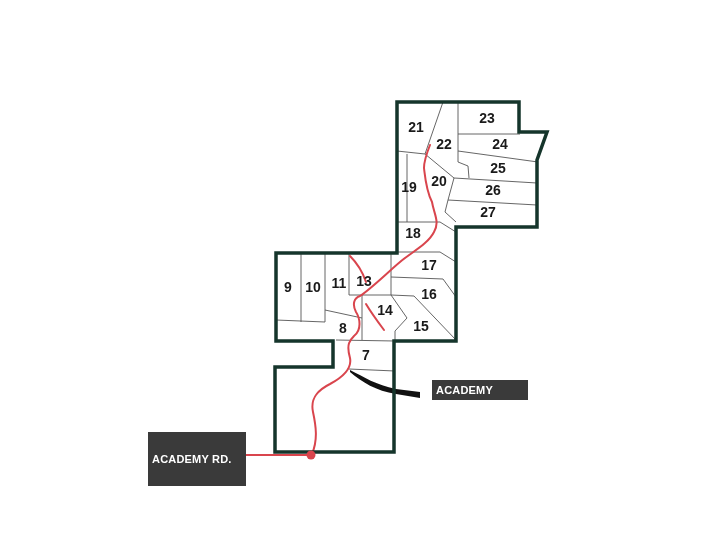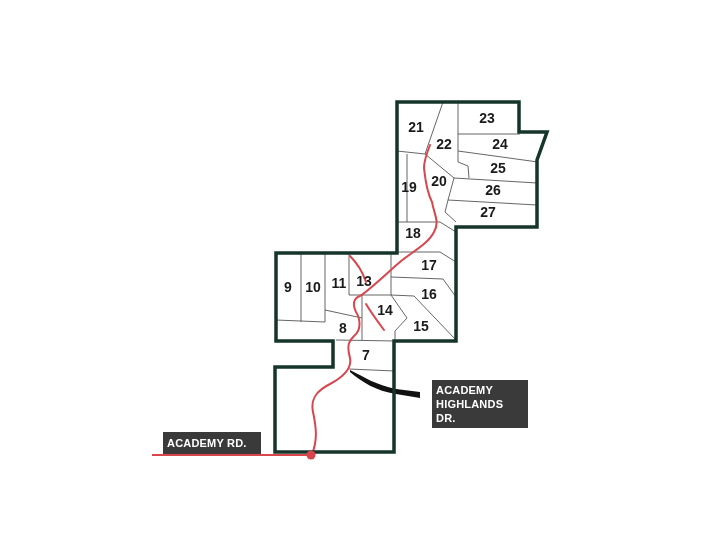--- a/index.html
+++ b/index.html
@@ -1,20 +1,20 @@
 <!DOCTYPE html>
 <html><head>
 <meta charset="utf-8">
 <style>
   html, body { margin:0; padding:0; background:#ffffff; }
   body { width:720px; height:555px; position:relative; overflow:hidden; font-family:"Liberation Sans", sans-serif; }
   #map { position:absolute; left:0; top:0; width:720px; height:555px; }
   .lot-label { font-family:"Liberation Sans", sans-serif; font-weight:bold; font-size:14px; fill:#1a1a1a; text-anchor:middle; dominant-baseline:middle; }
   .road-label { position:absolute; background:#3a3a3a; color:#ffffff; font-family:"Liberation Sans", sans-serif; font-weight:bold; font-size:11px; text-align:left; line-height:14px; padding:3px 6px; letter-spacing:0.2px; }
-  #academy-rd-label { left:163px; top:432px; width:90px; padding:4px 4px; }
+  #academy-rd-label { left:148px; top:432px; width:90px; padding:20px 4px; }
   #highlands-label { left:432px; top:380px; width:88px; padding:3px 4px; }
 </style>
 </head>
 <body>
 
 <svg id="map" viewBox="0 0 720 555" xmlns="http://www.w3.org/2000/svg">
 
   <g stroke="#555" stroke-width="0.9" fill="none">
 
     <line x1="397" y1="151" x2="425" y2="154"></line>
@@ -91,14 +91,13 @@
     <text class="lot-label" x="488" y="213">27</text>
   </g>
 </svg>
 
 <div id="academy-rd-label" class="road-label">
   <span>ACADEMY RD.</span>
 </div>
 
 <div id="highlands-label" class="road-label">
   <div>ACADEMY</div>
-  <div>HIGHLANDS DR.</div>
 </div>
 
 </body></html>

